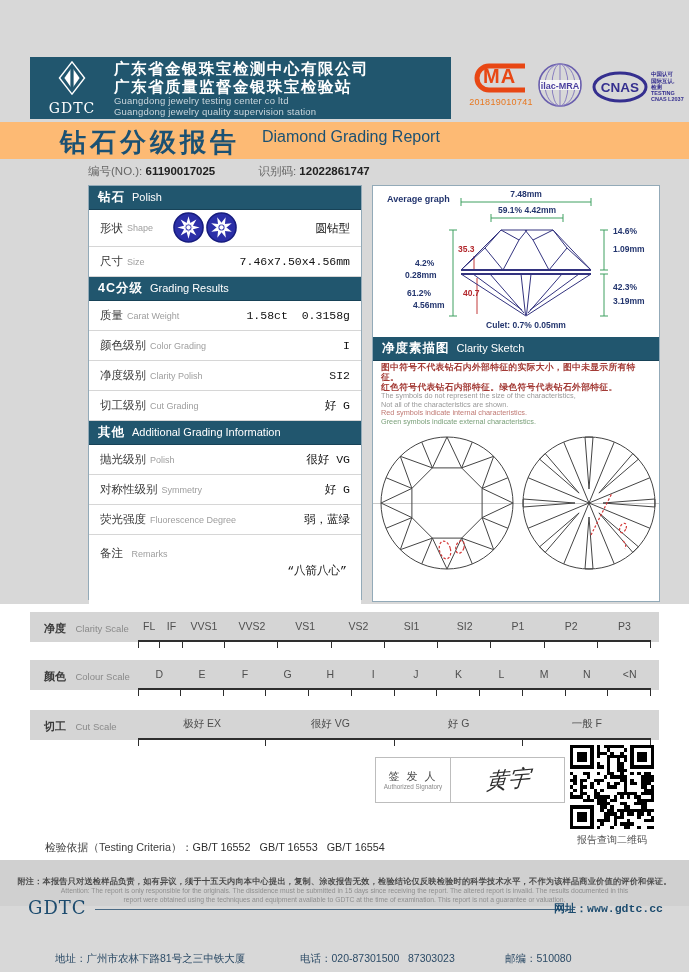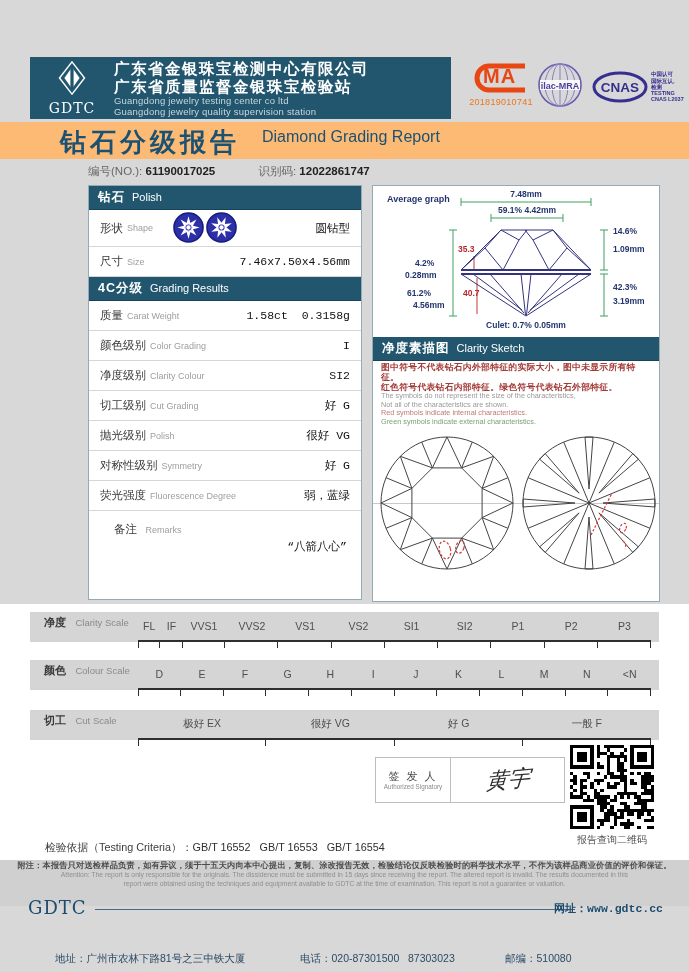--- a/index.html
+++ b/index.html
@@ -36,41 +36,41 @@
   .sec-cn{font-size:12.5px;font-weight:bold;letter-spacing:1px;}
   .sec-en{font-size:11px;margin-left:7px;}
   .t-row{position:relative;display:flex;align-items:center;height:29px;padding:0 11px;
          border-bottom:1px solid #d6d6d6;background:#fff;}
   .t-row.tall{height:36px;}
   .lcn{font-size:11.5px;color:#3a3a3a;}
   .len{font-size:9px;color:#9e9e9e;margin-left:4px;}
   .v{margin-left:auto;font-family:"Liberation Mono","DejaVu Sans Mono",monospace;
      font-size:11.5px;color:#111;white-space:pre;}
   .shape-icons{position:absolute;left:84px;top:2px;display:flex;gap:2px;}
-  .row-remarks{position:relative;height:77px;border-bottom:none;background:#fff;margin-left:14px;}
+  .row-remarks{position:relative;height:77px;border-bottom:none;background:#fff;}
   .row-remarks .lab{position:absolute;left:11px;top:8px;}
   .row-remarks .v{position:absolute;right:14px;bottom:34px;}
   
   .panel-right{position:absolute;left:372px;top:185px;width:288px;height:417px;background:#fff;
                border:1px solid #93aab8;box-sizing:border-box;}
   .diagram{position:relative;width:286px;height:148px;background:#fff;}
   .dlab{position:absolute;font-size:8.5px;font-weight:bold;color:#23356e;white-space:nowrap;}
   .dlab.red{color:#b3282d;}
   .dlab.ctr{text-align:center;}
   .sketch-notes{position:relative;padding:1px 8px;line-height:1.15;}
   .n-cn{font-size:8.8px;font-weight:bold;color:#a33a35;letter-spacing:.3px;}
   .n-en{font-size:7.3px;color:#9a9a9a;}
   .n-en.red{color:#c07a74;}
   .n-en.green{color:#7aa07a;}
   .circles{position:relative;height:158px;margin-top:2px;}
   .mid-line{position:absolute;left:0;right:0;top:74px;height:1px;background:#c9c9c9;}
   .circ{position:absolute;top:4px;}
   
   .white-band{position:absolute;left:0;top:604px;width:689px;height:256px;background:#fff;}
-  .scale-row{position:absolute;left:30px;width:629px;height:30px;background:#d5d5d5;display:flex;align-items:flex-start;}
+  .scale-row{position:absolute;left:30px;width:629px;height:30px;background:#d5d5d5;display:flex;align-items:center;}
   .scale-label{width:108px;padding-left:14px;box-sizing:border-box;white-space:nowrap;}
   .sl-cn{font-size:11px;font-weight:bold;color:#3a3a3a;}
   .sl-en{font-size:9.5px;color:#8a8a8a;margin-left:5px;}
   .scale-items{position:relative;flex:1;display:flex;height:100%;margin-right:8px;border-bottom:2px solid #2e2e2e;box-sizing:border-box;}
   .scale-items::before{content:"";position:absolute;left:0;bottom:-8px;width:1px;height:8px;background:#2e2e2e;}
   .scale-item{position:relative;flex:1;display:flex;align-items:center;justify-content:center;
               font-size:10.5px;color:#4f4f4f;}
   .scale-item::after{content:"";position:absolute;right:0;bottom:-8px;width:1px;height:8px;background:#2e2e2e;}
   .scale-item.ws{flex:.42;}
   .scale-item.wm{flex:.8;}
@@ -83,21 +83,21 @@
   .sig-en{font-size:6.3px;color:#8a8a8a;}
   .sig-right{flex:1;display:flex;align-items:center;justify-content:center;}
   .sig-name{font-family:"DejaVu Serif","Liberation Serif",serif;font-style:italic;font-size:22px;
             color:#2c2c2c;transform:rotate(-5deg) skewX(-10deg);}
   .qr-wrap{position:absolute;left:570px;top:745px;width:84px;}
   .qr-cap{position:absolute;left:558px;top:833px;width:108px;text-align:center;font-size:10px;color:#4f4f4f;}
   
   .criteria{position:absolute;left:45px;top:841px;font-size:10.8px;color:#3c3c3c;}
   .criteria .val{font-weight:normal;color:#2e2e2e;white-space:pre;}
   .disc{position:absolute;left:0;top:860px;width:689px;height:46px;background:#d0d0d0;text-align:center;}
-  .disc-cn{font-size:8.2px;font-weight:bold;color:#4c4c4c;margin-top:0;letter-spacing:.2px;}
+  .disc-cn{font-size:8.2px;font-weight:bold;color:#4c4c4c;margin-top:16px;letter-spacing:.2px;}
   .disc-en{font-size:6.8px;color:#8f8f8f;line-height:1.3;}
   .f-logo{position:absolute;left:28px;top:897px;font-family:"DejaVu Serif","Liberation Serif",serif;
           font-size:18px;color:#1c4b6e;letter-spacing:1px;}
   .f-line{position:absolute;left:95px;top:909px;width:480px;height:1px;background:#4a6a84;}
   .f-web{position:absolute;right:26px;top:901px;font-size:11px;font-weight:bold;color:#1c4b6e;}
   .f-web .u{font-family:"Liberation Mono","DejaVu Sans Mono",monospace;font-size:11.5px;}
   .f-col{position:absolute;top:921px;font-size:10.5px;color:#2c4b66;line-height:15px;white-space:pre;}
   .f-addr{left:55px;}
   .f-tel{left:300px;}
   .f-zip{left:505px;}
@@ -265,29 +265,33 @@
       <span class="len">Carat Weight</span>
       <span class="v">1.58ct  0.3158g</span>
     </div>
     <div class="t-row">
       <span class="lcn">颜色级别</span>
       <span class="len">Color Grading</span>
       <span class="v">I</span>
     </div>
     <div class="t-row">
       <span class="lcn">净度级别</span>
-      <span class="len">Clarity Colour</span>
+      <span class="len">Clarity Polish</span>
       <span class="v">SI2</span>
     </div>
     <div class="t-row">
       <span class="lcn">切工级别</span>
       <span class="len">Cut Grading</span>
       <span class="v">好 G</span>
     </div>
 
+    <div class="sec-hdr">
+      <span class="sec-cn">其他</span>
+      <span class="sec-en">Additional Grading Information</span>
+    </div>
 
     <div class="t-row">
       <span class="lcn">抛光级别</span>
       <span class="len">Polish</span>
       <span class="v">很好 VG</span>
     </div>
     <div class="t-row">
       <span class="lcn">对称性级别</span>
       <span class="len">Symmetry</span>
       <span class="v">好 G</span>

